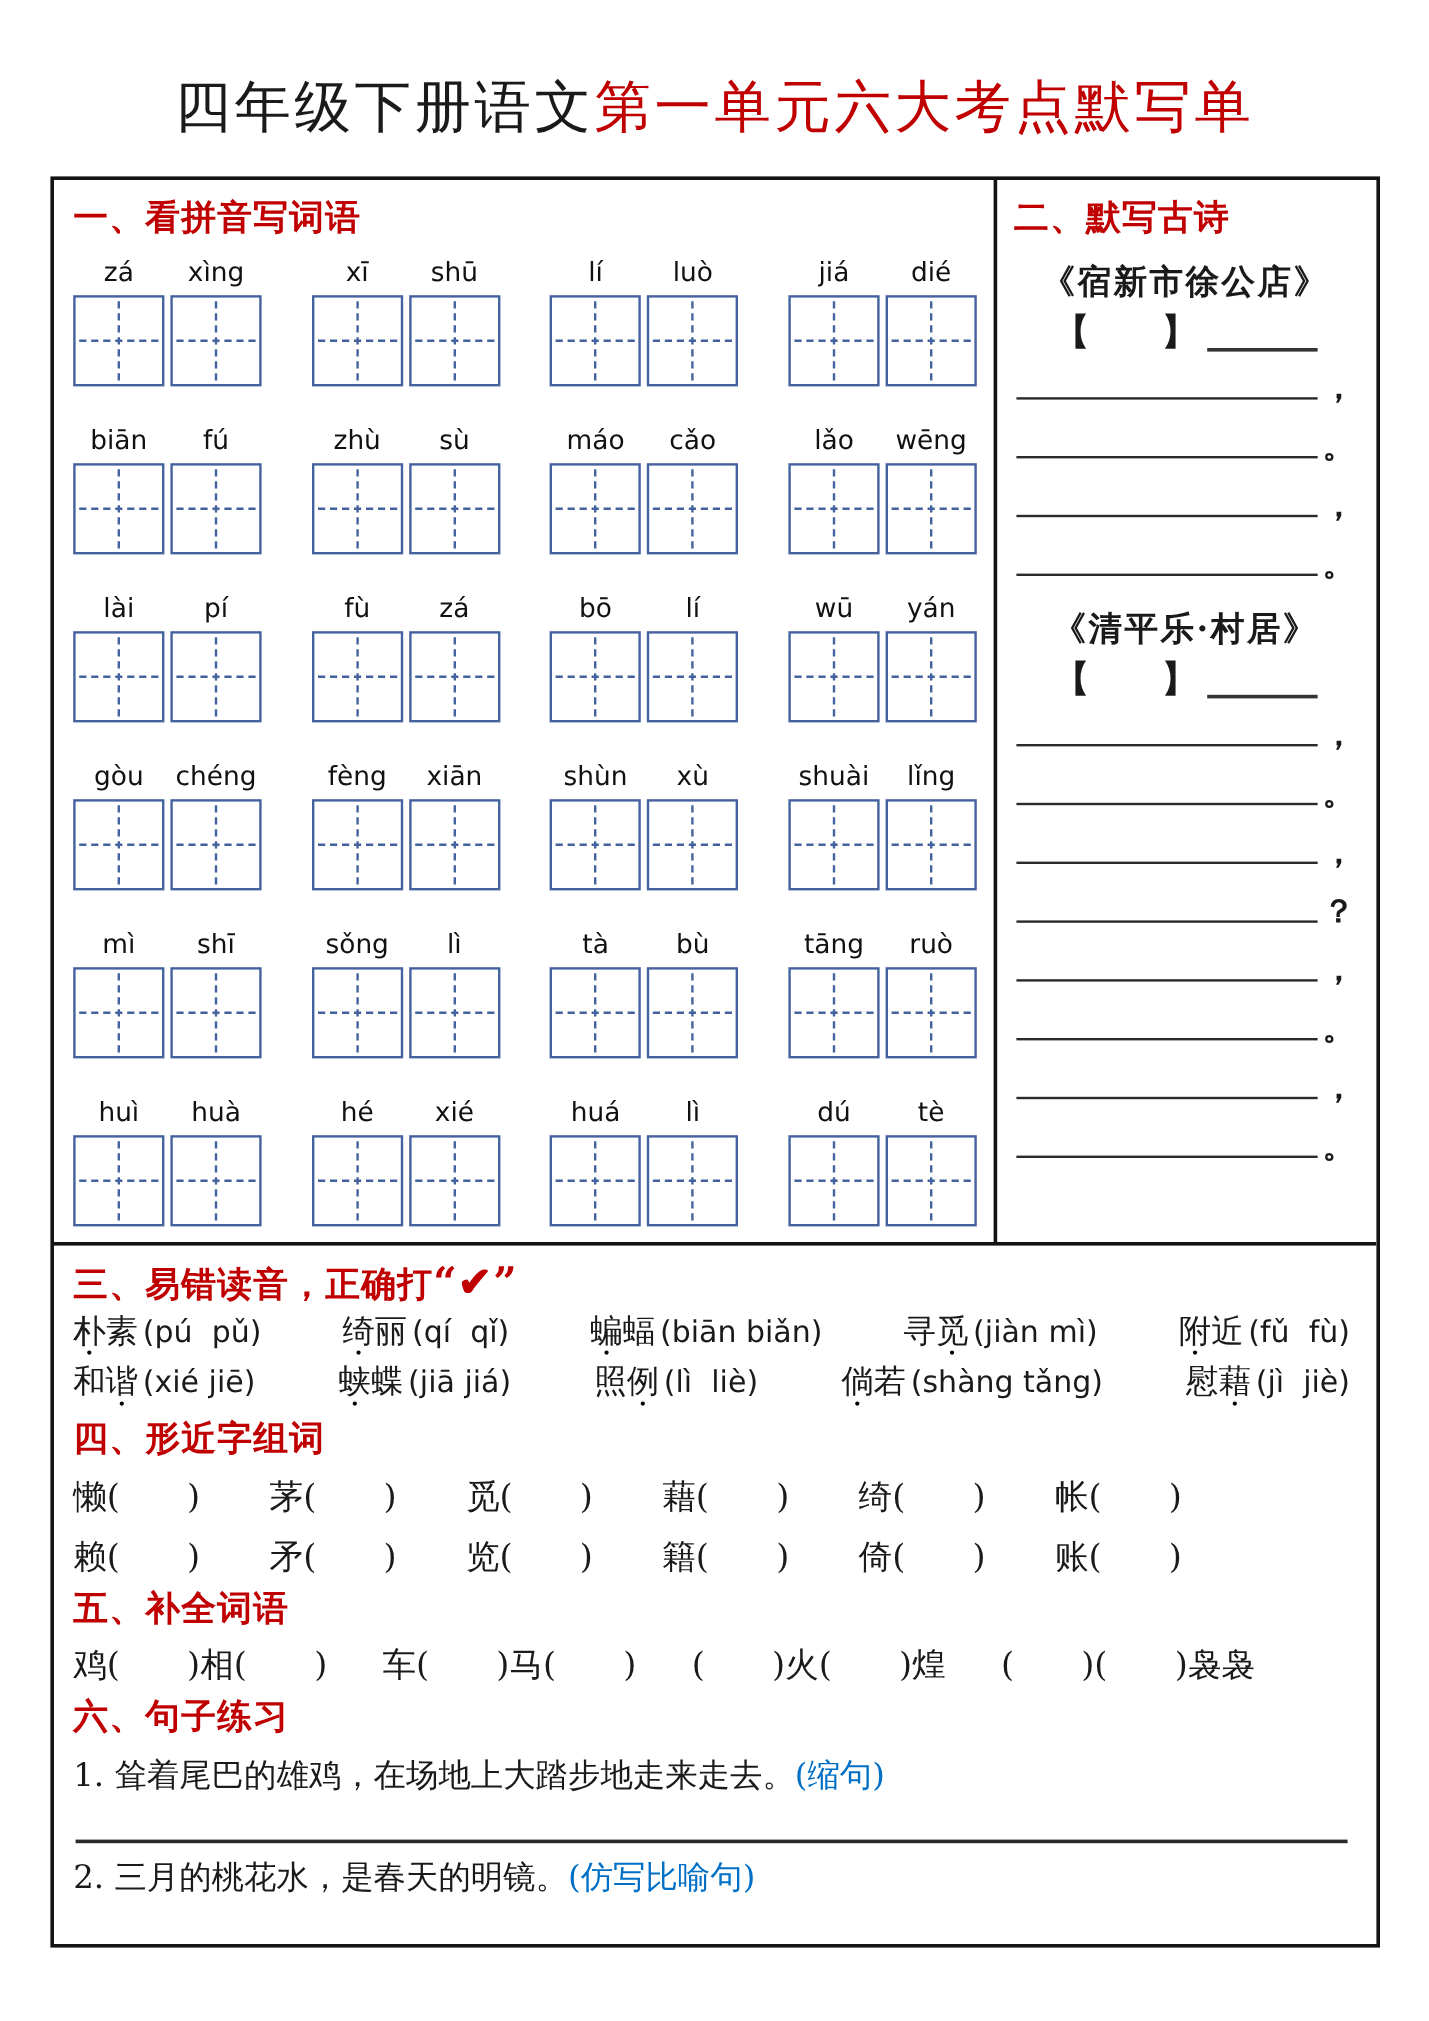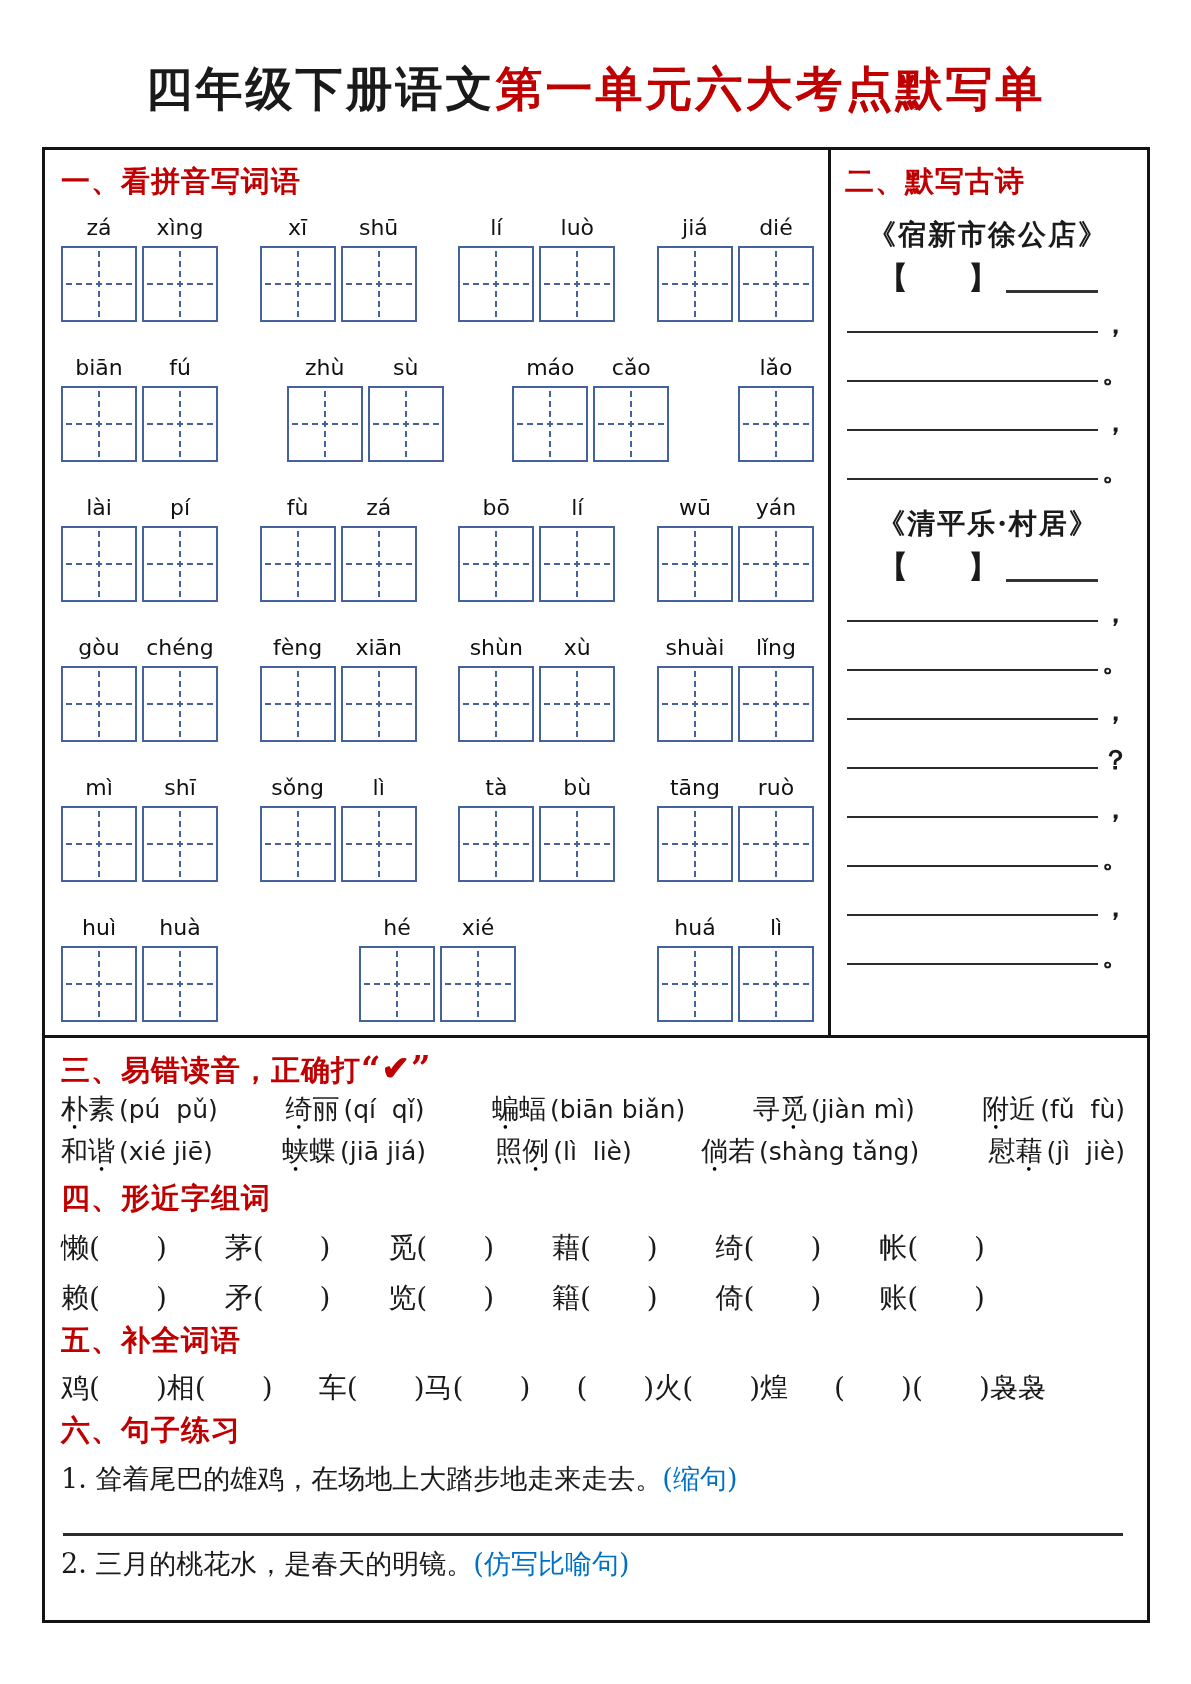--- a/index.html
+++ b/index.html
@@ -1,21 +1,21 @@
 <!DOCTYPE html>
 <html><head>
 <meta charset="utf-8">
 <style>
   html,body{margin:0;padding:0;background:#ffffff;}
   body{width:1191px;height:1684px;font-family:"DejaVu Sans",sans-serif;color:#1a1a1a;position:relative;}
   .red{color:#c00000;}
   .blue{color:#0070c6;}
 
   
-  .page-title{margin-top:58px;text-align:center;font-size:47px;font-weight:700;
+  .page-title{margin-top:58px;text-align:center;font-size:47px;font-weight:400;
     font-family:"DejaVu Serif",serif;letter-spacing:3px;white-space:nowrap;}
 
   
   .outer{margin:26px 41px 0 42px;border:3px solid #141414;height:1476px;box-sizing:border-box;overflow:hidden;}
 
   
   .top{display:flex;height:888px;border-bottom:3px solid #141414;box-sizing:border-box;}
   .left-col{width:786px;border-right:3px solid #141414;box-sizing:border-box;padding:12px 8px 0 16px;}
   .right-col{flex:1;padding:12px 16px 0 14px;box-sizing:border-box;}
 
@@ -197,20 +197,27 @@
                 </div>
               </div>
               <div class="py-group">
                 <div class="py-cell">
                   <div class="py-syll">lǎo</div>
                   <div class="tzg">
                     <div class="tzg-h"></div>
                     <div class="tzg-v"></div>
                   </div>
                 </div>
+                <div class="py-cell">
+                  <div class="py-syll">wēng</div>
+                  <div class="tzg">
+                    <div class="tzg-h"></div>
+                    <div class="tzg-v"></div>
+                  </div>
+                </div>
               </div>
             </div>
             <div class="py-row">
               <div class="py-group">
                 <div class="py-cell">
                   <div class="py-syll">lài</div>
                   <div class="tzg">
                     <div class="tzg-h"></div>
                     <div class="tzg-v"></div>
                   </div>
@@ -440,20 +447,36 @@
               <div class="py-group">
                 <div class="py-cell">
                   <div class="py-syll">huá</div>
                   <div class="tzg">
                     <div class="tzg-h"></div>
                     <div class="tzg-v"></div>
                   </div>
                 </div>
                 <div class="py-cell">
                   <div class="py-syll">lì</div>
+                  <div class="tzg">
+                    <div class="tzg-h"></div>
+                    <div class="tzg-v"></div>
+                  </div>
+                </div>
+              </div>
+              <div class="py-group">
+                <div class="py-cell">
+                  <div class="py-syll">dú</div>
+                  <div class="tzg">
+                    <div class="tzg-h"></div>
+                    <div class="tzg-v"></div>
+                  </div>
+                </div>
+                <div class="py-cell">
+                  <div class="py-syll">tè</div>
                   <div class="tzg">
                     <div class="tzg-h"></div>
                     <div class="tzg-v"></div>
                   </div>
                 </div>
               </div>
             </div>
           </div>
       </div>
 

